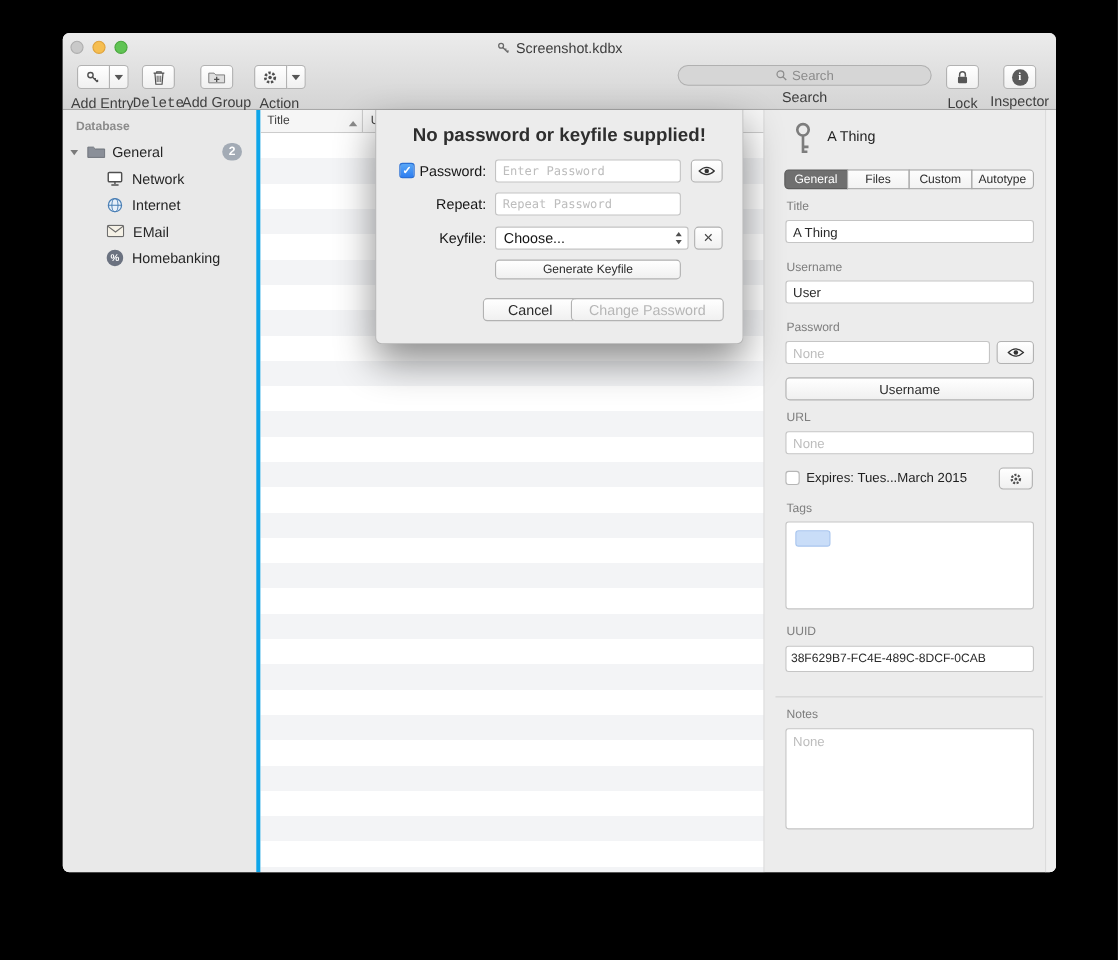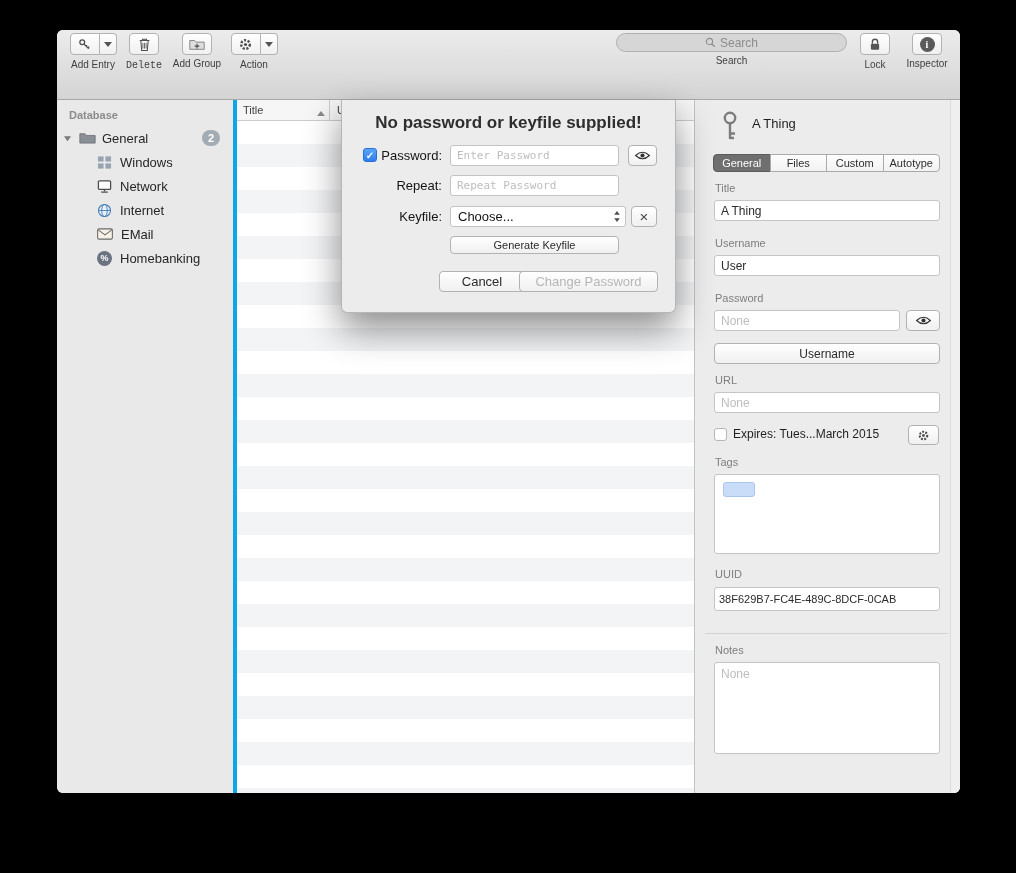--- a/index.html
+++ b/index.html
@@ -15,21 +15,21 @@
   .traffic{position:absolute;left:7px;top:7px;display:flex;gap:8px;}
   .tl{width:12px;height:12px;border-radius:50%;box-sizing:border-box;}
   .tl.close{background:#c9c9c9;border:1px solid #aeaeae;}
   .tl.min{background:#f6be50;border:1px solid #dfa33c;}
   .tl.max{background:#60c454;border:1px solid #4aa73d;}
   .title-wrap{display:flex;justify-content:center;align-items:center;height:26px;gap:5px;}
   .win-title{font-size:13px;color:#3d3d3d;}
 
   .toolbar{position:relative;height:44px;}
   .tb-item{position:absolute;top:3px;text-align:center;}
-  .tb-label{font-size:10px;color:#3f3f3f;margin-top:3px;}
+  .tb-label{font-size:13px;color:#3f3f3f;margin-top:3px;}
   .bezel{background:linear-gradient(#ffffff,#f0f0f0);border:1px solid #b2b2b2;border-radius:4px;
          box-sizing:border-box;display:inline-flex;align-items:center;justify-content:center;cursor:default;}
   .tb-btn{height:22px;width:30px;}
   .tb-split{display:inline-flex;}
   .tb-split .seg-main{border-radius:4px 0 0 4px;}
   .tb-split .seg-arrow{border-radius:0 4px 4px 0;border-left:none;width:17px;}
 
   .search-field{position:relative;width:231px;height:19px;margin:0 auto;border-radius:10px;
                 background:#d6d6d6;border:1px solid #b0b0b0;box-sizing:border-box;}
   .search-field input{position:absolute;inset:0;background:transparent;border:none;outline:none;
@@ -108,20 +108,36 @@
   .combo-stepper{margin-left:auto;margin-right:4px;display:flex;}
   .disabled-txt{color:#b6b6b6 !important;}
 </style>
 </head>
 <body>
 
 <div class="canvas">
   <div class="window">
 
     <div class="chrome">
+      <div class="titlebar">
+        <div class="traffic">
+          <span class="tl close"></span>
+          <span class="tl min"></span>
+          <span class="tl max"></span>
+        </div>
+        <div class="title-wrap">
+          <span style="display:inline-flex;">
+            <svg width="13" height="13" viewBox="0 0 20 20">
+                <circle cx="7" cy="7" r="3.4" fill="none" stroke="#6a6a6a" stroke-width="1.8"></circle>
+                <path d="M9.4 9.4 L16.6 16.6 M16.6 16.6 L16.6 13.4 M13.6 13.6 L13.6 11" fill="none" stroke="#6a6a6a" stroke-width="1.8"></path>
+              </svg>
+          </span>
+          <span class="win-title">Screenshot.kdbx</span>
+        </div>
+      </div>
 
       <div class="toolbar">
 
         <div class="tb-item" style="left:7px;width:58px;">
           <span class="tb-split">
             <span class="bezel tb-btn seg-main">
               <svg width="15" height="15" viewBox="0 0 20 20">
                   <circle cx="7" cy="7" r="3.2" fill="none" stroke="#4f4f4f" stroke-width="1.7"></circle>
                   <path d="M9.3 9.3 L15.5 15.5 M15.5 15.5 L15.5 12.6 M12.8 12.8 L12.8 10.6" fill="none" stroke="#4f4f4f" stroke-width="1.7"></path>
                 </svg>
@@ -216,31 +232,20 @@
         </span>
         <span style="display:inline-flex;">
           <svg width="17" height="14" viewBox="0 0 20 16">
               <path d="M1 3 H7 L9 5 H19 V14 H1 Z" fill="#8a8f98" stroke="#6b7078"></path>
             </svg>
         </span>
         <span>General</span>
         <span class="badge">2</span>
       </div>
 
-      <div class="sb-row child">
-        <span style="display:inline-flex;">
-          <svg width="15" height="15" viewBox="0 0 16 16">
-              <rect x="1" y="1.5" width="6" height="5.5" fill="#98a3b3"></rect>
-              <rect x="9" y="1.5" width="6" height="5.5" fill="#98a3b3"></rect>
-              <rect x="1" y="9" width="6" height="5.5" fill="#98a3b3"></rect>
-              <rect x="9" y="9" width="6" height="5.5" fill="#98a3b3"></rect>
-            </svg>
-        </span>
-        <span>Windows</span>
-      </div>
 
       <div class="sb-row child">
         <span style="display:inline-flex;">
           <svg width="15" height="15" viewBox="0 0 16 16">
               <rect x="1.5" y="2" width="13" height="9" rx="1" fill="#fff" stroke="#4f4f4f" stroke-width="1.4"></rect>
               <line x1="8" y1="11" x2="8" y2="13.2" stroke="#4f4f4f" stroke-width="1.4"></line>
               <line x1="4.5" y1="14" x2="11.5" y2="14" stroke="#4f4f4f" stroke-width="1.4"></line>
             </svg>
         </span>
         <span>Network</span>

